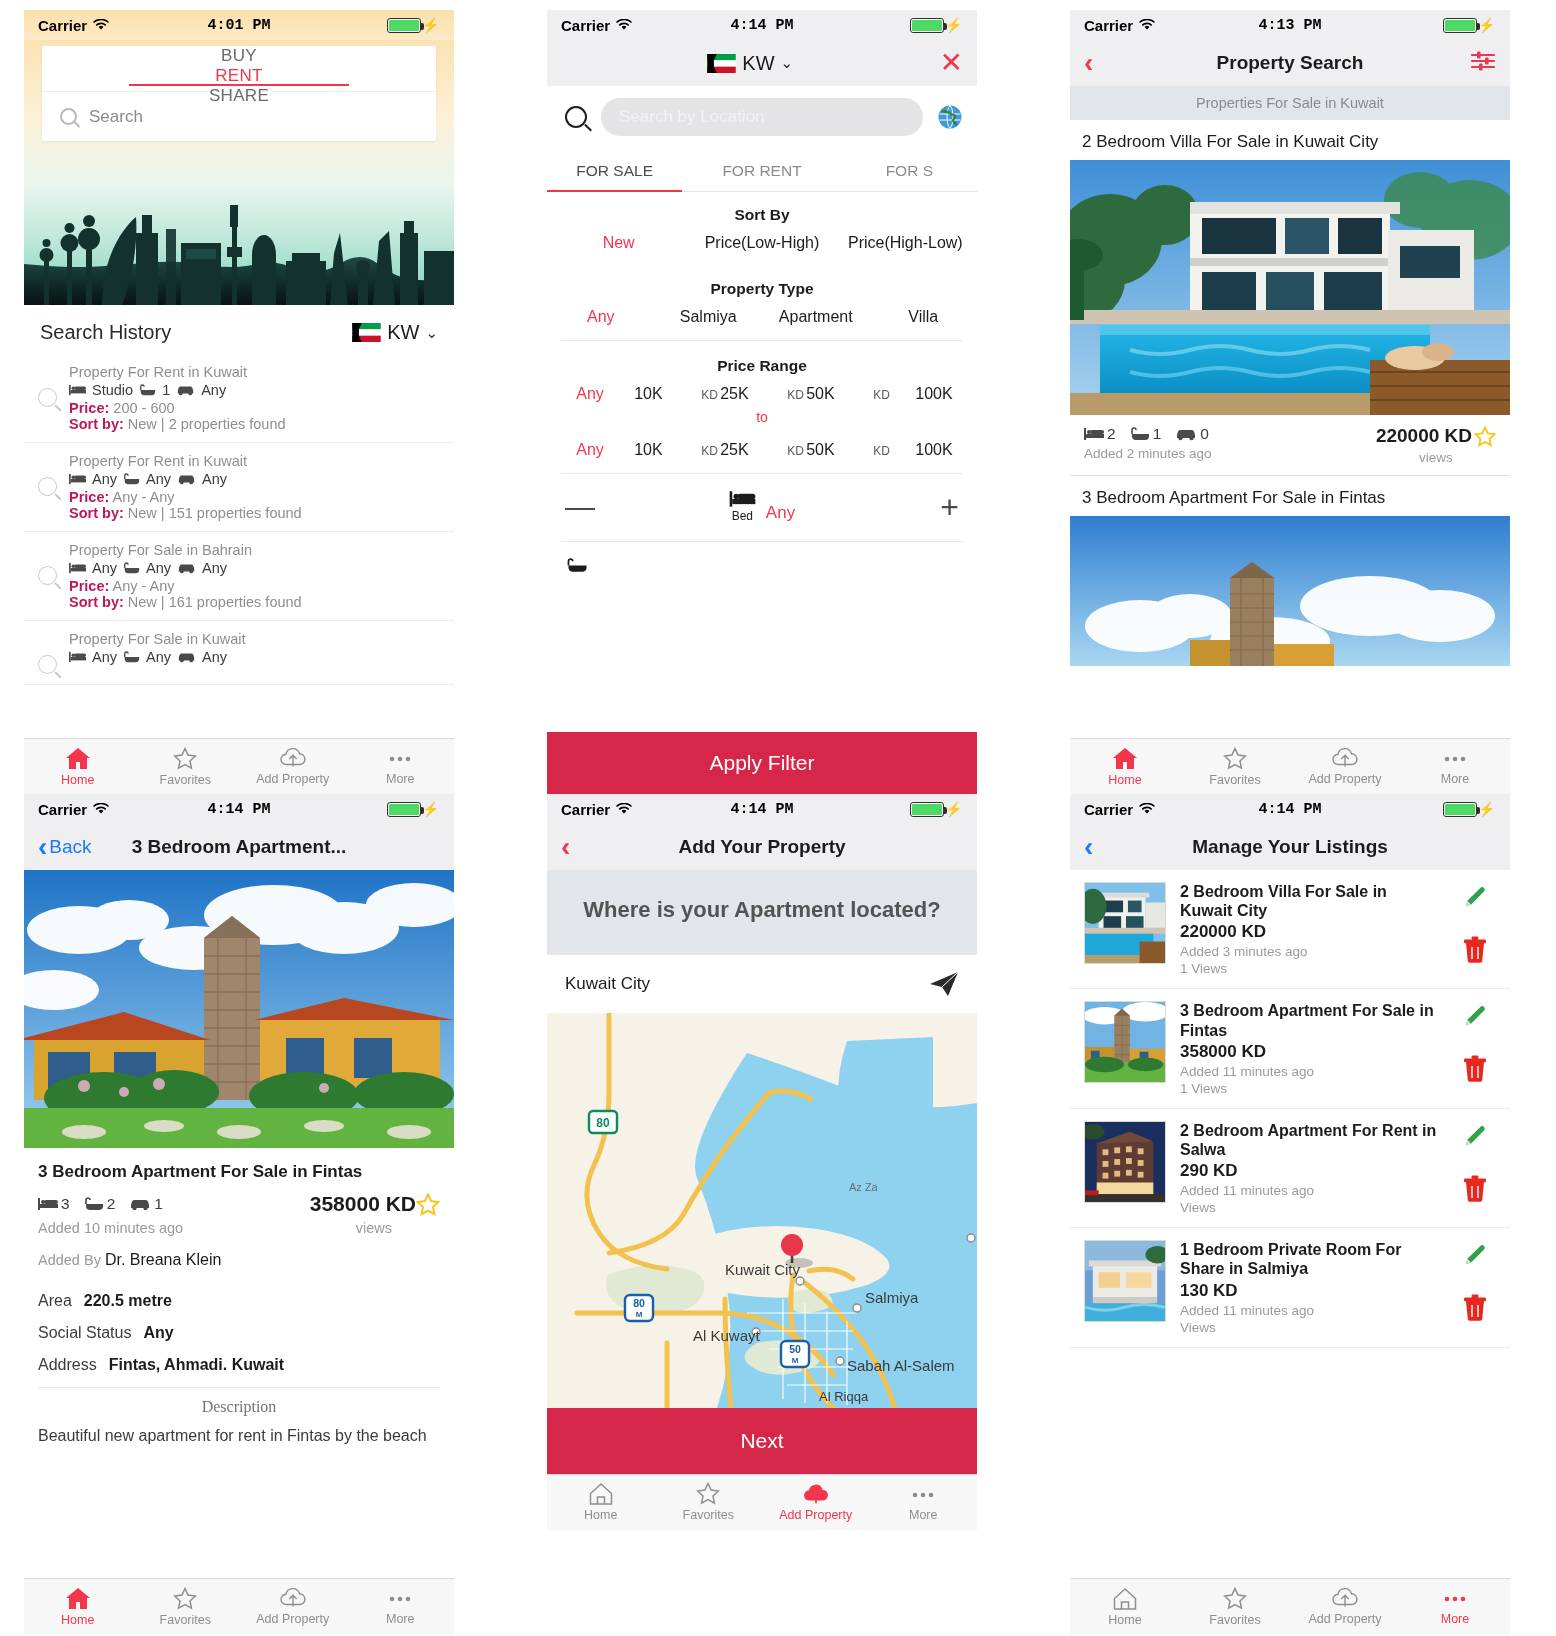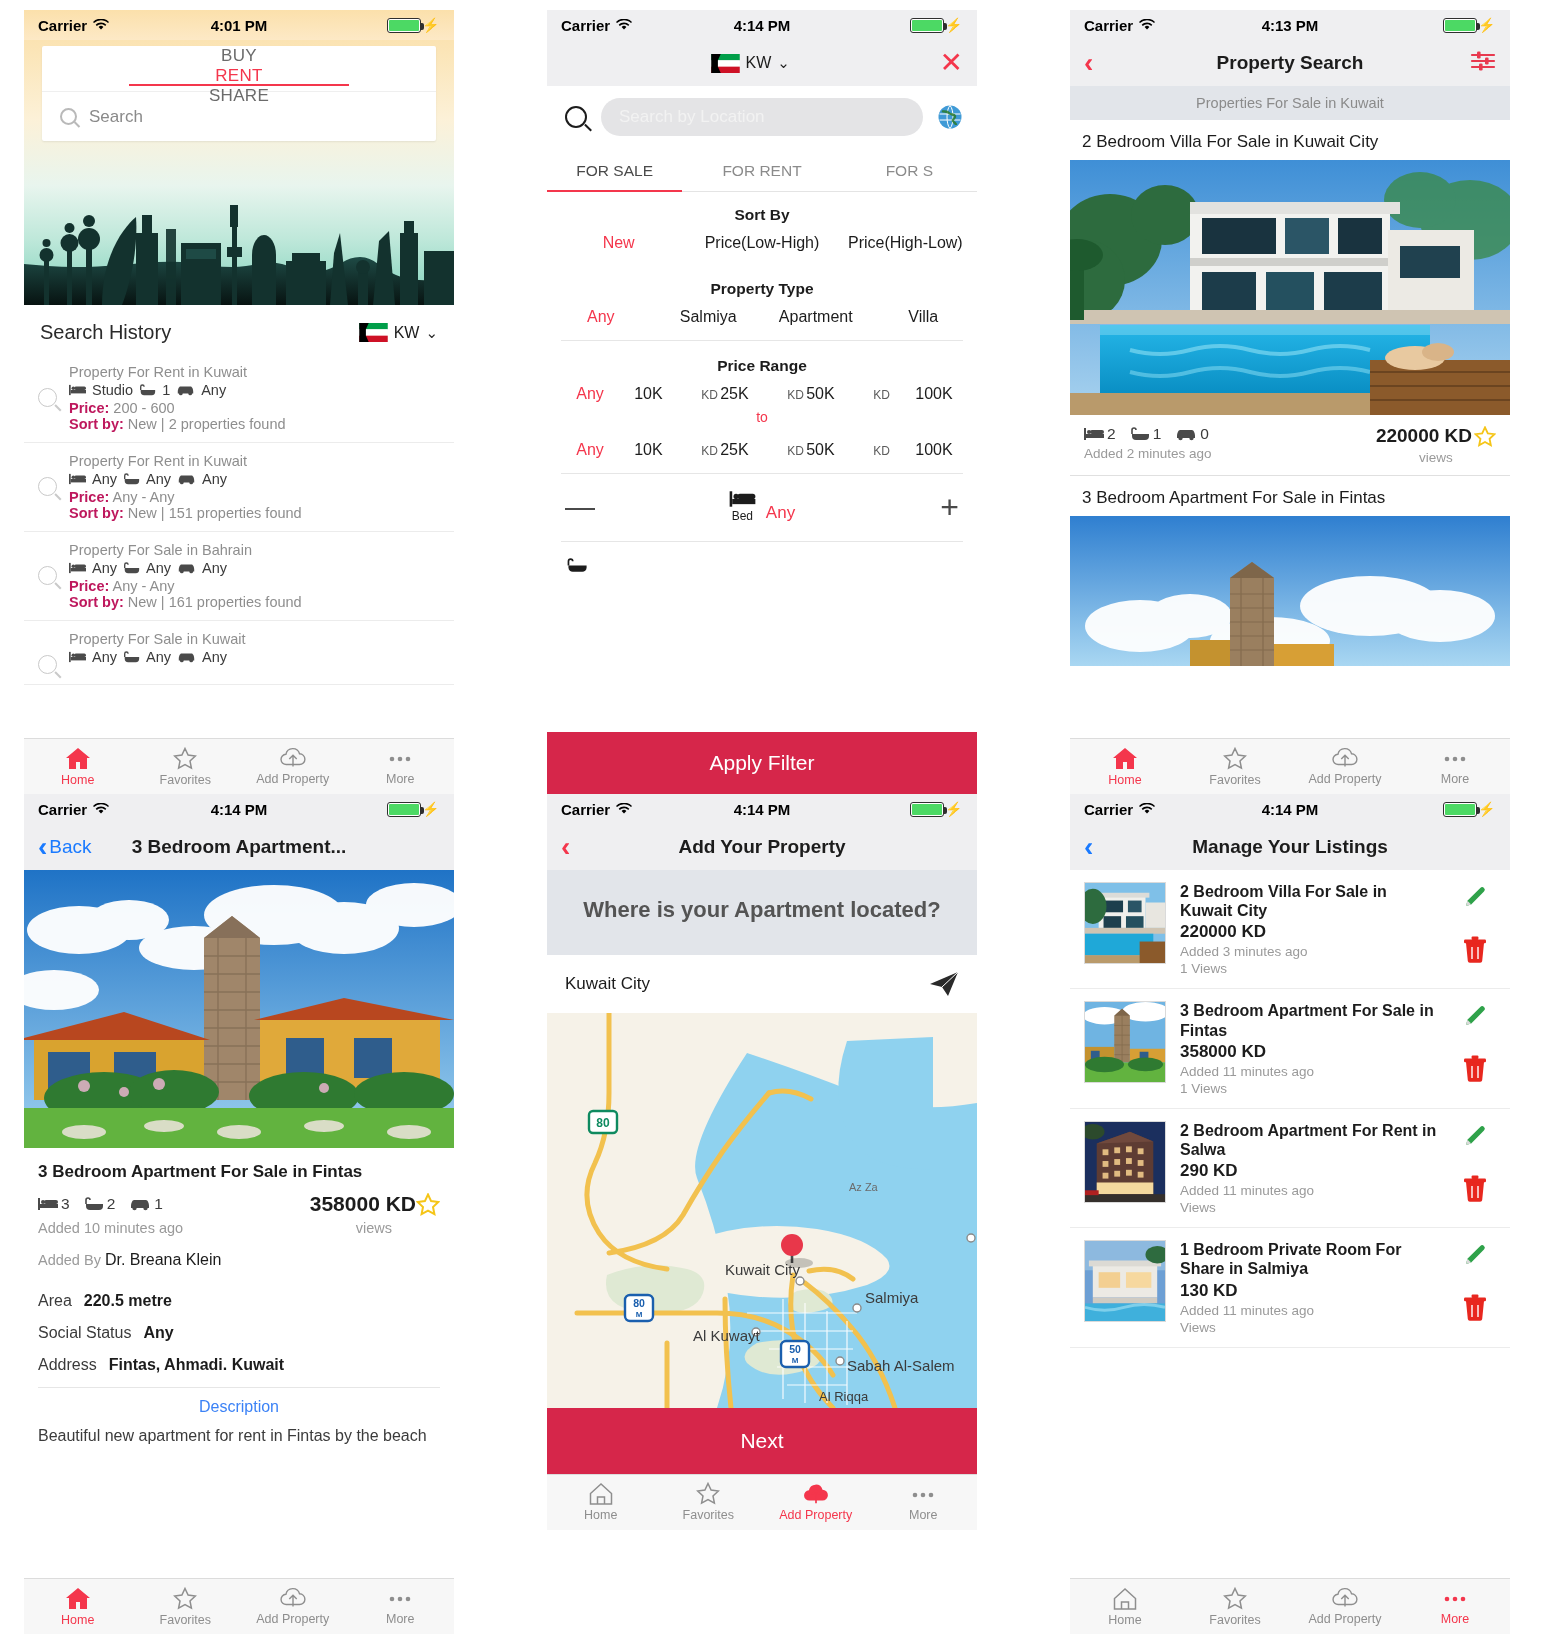--- a/index.html
+++ b/index.html
@@ -22,21 +22,21 @@
   .phone { position: relative; width: 430px; overflow: hidden; background:#fff; }
   .phone.wide { width: 440px; }
 
   
   .statusbar {
     height: 30px; display: flex; align-items: center;
     font-size: 15px; font-weight: bold; color: #000;
     padding: 0 14px; position: relative;
   }
   .sb-left { display:flex; align-items:center; gap:6px; }
-  .sb-time { position:absolute; left:0; right:0; text-align:center; font-size:15px; font-weight:bold; }
+  .sb-time { position:absolute; left:0; right:0; text-align:center; font-size:15px; font-weight:bold;font-family:Liberation Mono, monospace; }
   .sb-right { margin-left:auto; display:flex; align-items:center; gap:2px; z-index:2;}
   .battery {
     width: 34px; height: 15px; border:1px solid #2f2f2f; border-radius:3px;
     position:relative; background:#fff;
   }
   .battery i { position:absolute; left:1px; top:1px; bottom:1px; right:1px; background:#4cd964; border-radius:1px; display:block;}
   .battery:after { content:""; position:absolute; right:-4px; top:4px; width:3px; height:7px; background:#2f2f2f; border-radius:0 2px 2px 0;}
   .bolt { font-size: 14px; color:#000; }
   .wifi { display:inline-block; }
 
@@ -59,21 +59,21 @@
   .seg-search { height:49px; display:flex; align-items:center; gap:12px; padding:0 18px; }
   .seg-search .mag { width:17px;height:17px;border:2px solid #b9b9b9;border-radius:50%;position:relative;flex:none;}
   .seg-search .mag:after{content:"";position:absolute;width:2px;height:7px;background:#b9b9b9;right:-3px;bottom:-5px;transform:rotate(-45deg);}
   .seg-search span{ font-size:17px; color:#8a8a8a;}
   .skyline { position:absolute; left:0; right:0; bottom:0; height:120px; }
 
   .hist-head { display:flex; align-items:center; padding:16px 16px 10px 16px;}
   .hist-title { font-size:20px; color:#2b2b2b; }
   .kwbox { margin-left:auto; display:flex; align-items:center; gap:6px; }
   .flag { width:29px; height:19px; flex:none; }
-  .kwtxt { font-size:16px; color:#1c1c1c; }
+  .kwtxt { font-size:20px; color:#1c1c1c; }
   .chev { font-size:15px; color:#1c1c1c; }
 
   .hist-item { display:flex; gap:12px; padding:10px 12px 10px 14px; border-bottom:1px solid #ececec; }
   .hist-mag { width:19px;height:19px;border:1.6px solid #c9c9c9;border-radius:50%;position:relative;flex:none;margin-top:24px;}
   .hist-mag:after{content:"";position:absolute;width:1.6px;height:8px;background:#c9c9c9;right:-3px;bottom:-6px;transform:rotate(-45deg);}
   .hist-body { flex:1; min-width:0; }
   .hist-l1 { font-size:14.5px; color:#8e8e8e; margin-bottom:2px; }
   .hist-l2 { display:flex; align-items:center; gap:6px; font-size:14.5px; color:#3b3b3b; margin-bottom:2px;}
   .hist-l2 .ic { display:inline-flex; align-items:center; }
   .hist-l3, .hist-l4 { font-size:14.5px; color:#8e8e8e; }
@@ -142,21 +142,21 @@
   .detail-img { height:278px; width:100%; position:relative; overflow:hidden;}
   .dtitle { font-size:17px; font-weight:bold; color:#1c1c1c; padding:14px 14px 10px;}
   .dspec { display:flex; align-items:center; padding:0 14px 4px;}
   .dprice { margin-left:auto; font-size:21px; font-weight:bold; color:#1c1c1c; display:flex; align-items:center;}
   .drow2 { display:flex; padding:0 14px 2px; font-size:14.5px; color:#9a9a9a;}
   .drow2 .rt { margin-left:auto; margin-right:48px;}
   .drow3 { padding:4px 14px 0; font-size:14.5px; color:#9a9a9a;margin-top:9px;}
   .drow3 b { font-size:16px; color:#1c1c1c; font-weight:normal;}
   .kv { display:flex; gap:12px; padding:7px 14px; font-size:16px; color:#3b3b3b;}
   .kv b { color:#1c1c1c; }
-  .descr-title { text-align:center; font-size:16px; color:#3b82f6; padding:10px 0 6px; border-top:1px solid #e6e6e6; margin:6px 14px 0;}
+  .descr-title { text-align:center; font-size:16px; color:#737373; padding:10px 0 6px; border-top:1px solid #e6e6e6; margin:6px 14px 0;font-family:Liberation Serif, serif;}
   .descr { padding:2px 14px; font-size:16px; color:#3b3b3b; text-align:justify; line-height:1.45;}
 
   
   .ask { background:#e2e5ea; padding:26px 30px 30px; text-align:center;
       font-size:22px; font-weight:bold; color:#545454; line-height:1.3;}
   .loc-row { display:flex; align-items:center; padding:16px 18px; background:#fff;}
   .loc-row span { font-size:17px; color:#1c1c1c;}
   .send { margin-left:auto; }
   .map { position:relative; height:395px; overflow:hidden; background:#f6f1e9;}
   .nextbtn { height:66px; background:#d6264a; display:flex; align-items:center; justify-content:center;

